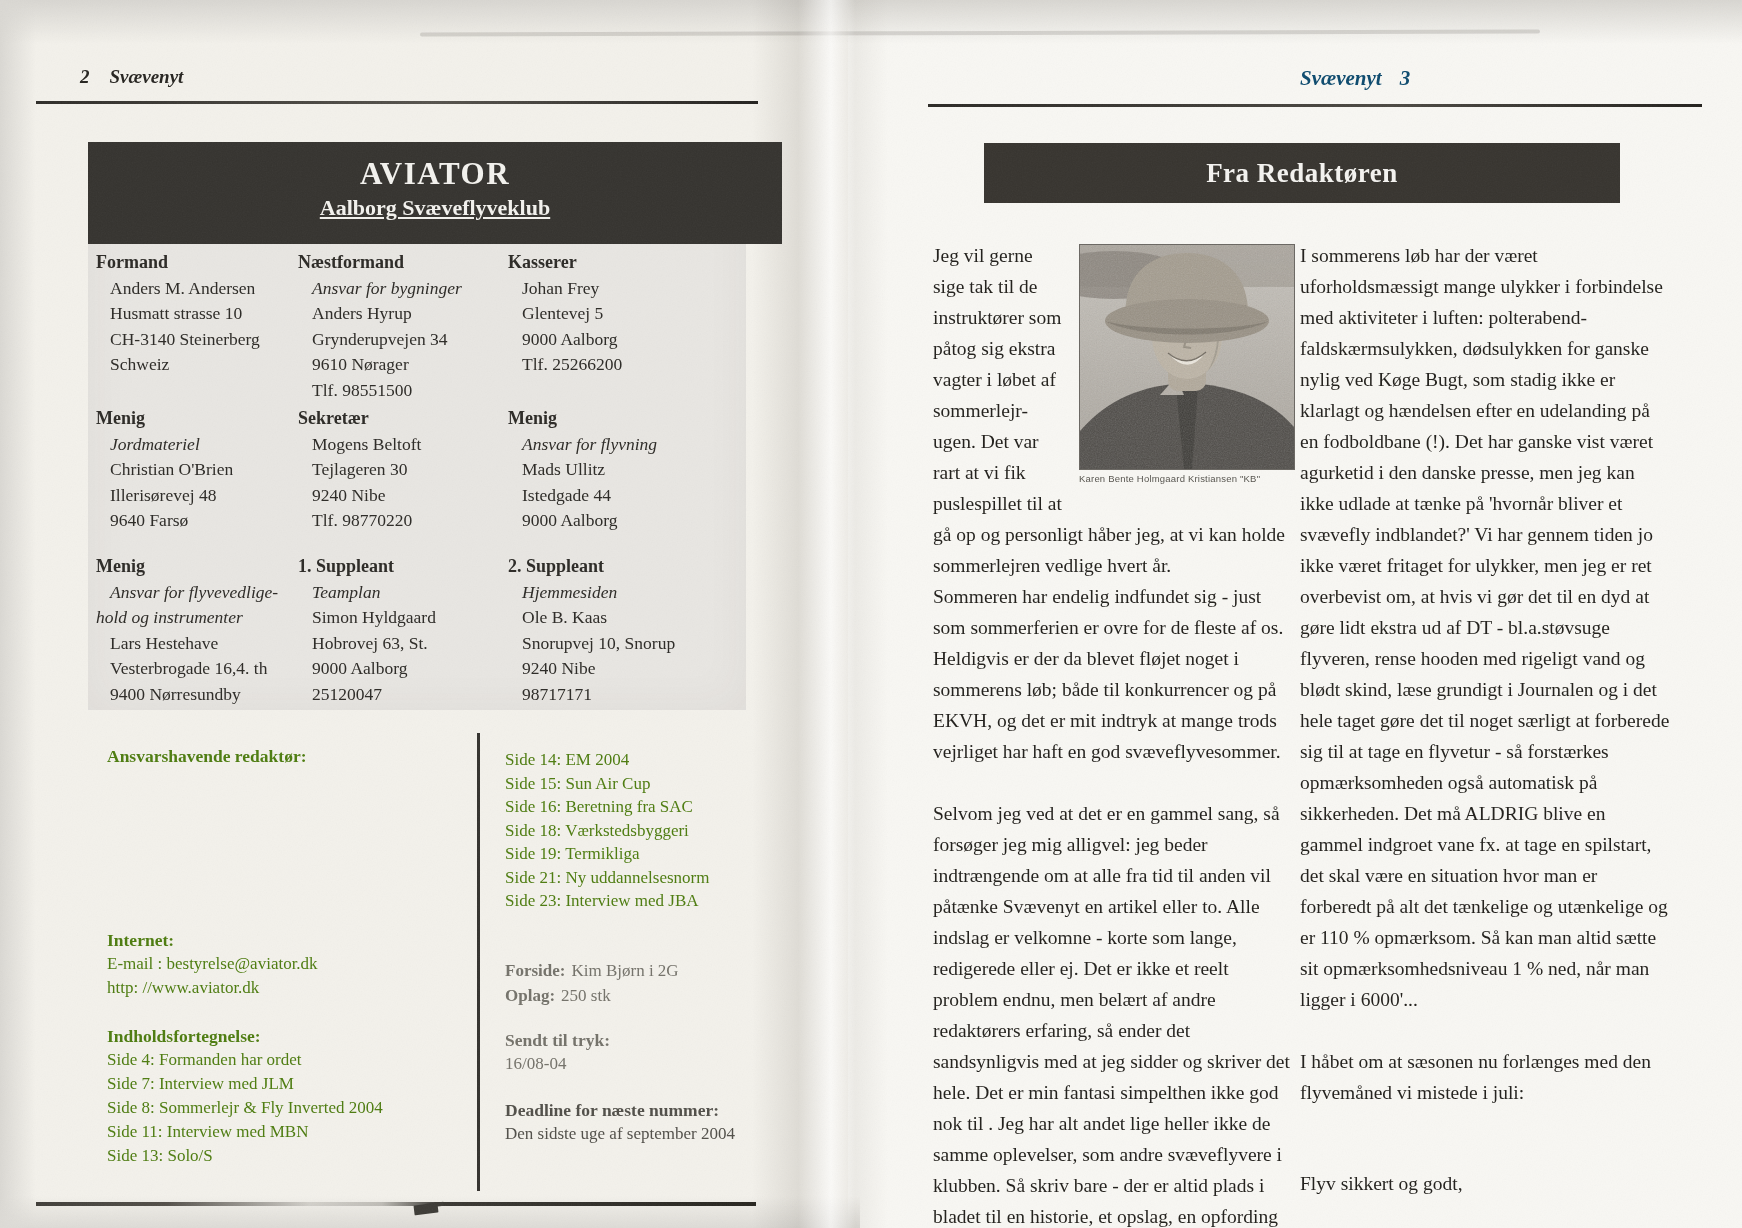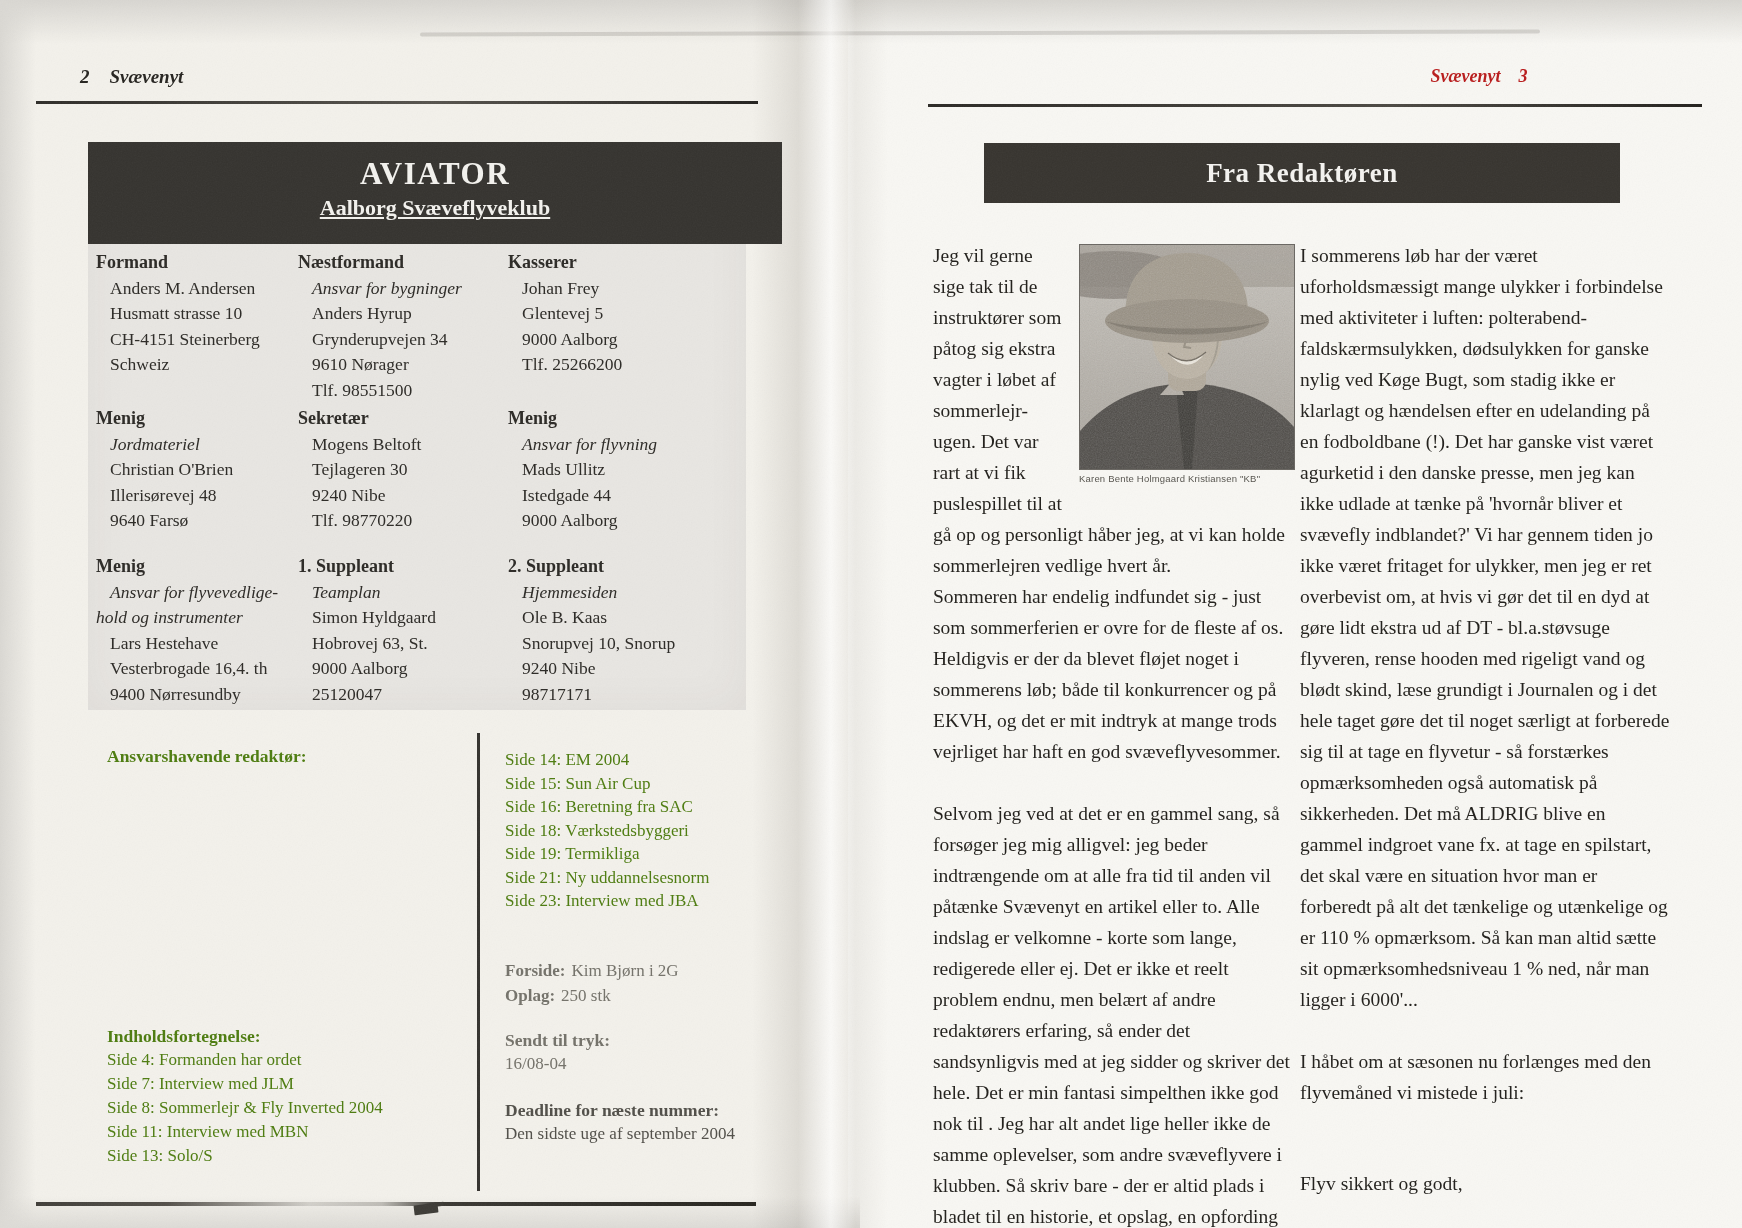--- a/index.html
+++ b/index.html
@@ -48,21 +48,21 @@
   .blk-print{left:505px;top:1028px;width:260px;color:#74726a;}
   .blk-deadline{left:505px;top:1098px;width:280px;color:#514f49;}
   .kv-label{font-weight:bold;margin-right:6px;}
   .divider{left:477px;top:733px;width:2.5px;height:458px;background:#34322e;}
   .footer-rule{left:36px;top:1202px;width:720px;height:3.5px;
       background:linear-gradient(90deg,#403e39 0%,#534f49 18%,rgba(80,77,71,.18) 38%,rgba(80,77,71,.3) 48%,#3a3833 56%,#27251f 100%);}
   .footer-mark{left:414px;top:1204px;width:24px;height:10px;background:#3d3b36;border-radius:1px;transform:rotate(-7deg);
       box-shadow:9px -3px 0 -3px #3d3b36;}
 
   
-  .rp-header{left:1300px;top:66px;width:358px;text-align:center;font-style:italic;font-weight:bold;font-size:18px;color:#b91c1c;}
+  .rp-header{left:1300px;top:66px;width:358px;text-align:left;font-style:italic;font-weight:bold;font-size:21px;color:#0c4a6e;}
   .rp-header .num{margin-left:18px;}
   .rp-rule{left:928px;top:104px;width:774px;height:3px;background:linear-gradient(90deg,#2b2925,#4c4943 60%,#23211d);}
   .rp-banner{left:984px;top:143px;width:636px;height:60px;background:#37342f;color:#f4f3f0;text-align:center;
       font-weight:bold;font-size:27px;line-height:60px;letter-spacing:.5px;}
   .rp-col{position:absolute;top:240px;font-size:19.5px;line-height:31px;color:#211f1b;}
   .rp-col p{margin:0;}
   .rp-col1{left:933px;width:362px;}
   .rp-col2{left:1300px;width:370px;}
   .sp1{margin-top:31px !important;}
   .sp2{margin-top:60px !important;}
@@ -94,21 +94,21 @@
       <div class="club-sub">Aalborg Svæveflyveklub</div>
     </div>
 
     <div class="brow brow1">
       <div class="bcell bc1">
         <div class="cell-title">Formand</div>
 
         <div>
             <div class="cl">Anders M. Andersen</div>
             <div class="cl">Husmatt strasse 10</div>
-            <div class="cl">CH-4151 Steinerberg</div>
+            <div class="cl">CH-3140 Steinerberg</div>
             <div class="cl">Schweiz</div>
           </div>
       </div>
       <div class="bcell bc2">
         <div class="cell-title">Næstformand</div>
         <div class="cell-sub">Ansvar for bygninger</div>
         <div>
             <div class="cl">Anders Hyrup</div>
             <div class="cl">Grynderupvejen 34</div>
             <div class="cl">9610 Nørager</div>
@@ -189,20 +189,27 @@
             <div class="cl">98717171</div>
           </div>
       </div>
     </div>
   </div>
 
   <div class="blk blk-editor">
     <div class="blk-head">Ansvarshavende redaktør:</div>
   </div>
 
+  <div class="blk blk-internet">
+    <div class="blk-head">Internet:</div>
+    <div>
+        <div class="bl">E-mail : bestyrelse@aviator.dk</div>
+        <div class="bl">http: //www.aviator.dk</div>
+      </div>
+  </div>
 
   <div class="blk blk-toc">
     <div class="blk-head">Indholdsfortegnelse:</div>
     <div>
         <div class="bl">Side 4: Formanden har ordet</div>
         <div class="bl">Side 7: Interview med JLM</div>
         <div class="bl">Side 8: Sommerlejr &amp; Fly Inverted 2004</div>
         <div class="bl">Side 11: Interview med MBN</div>
         <div class="bl">Side 13: Solo/S</div>
       </div>

